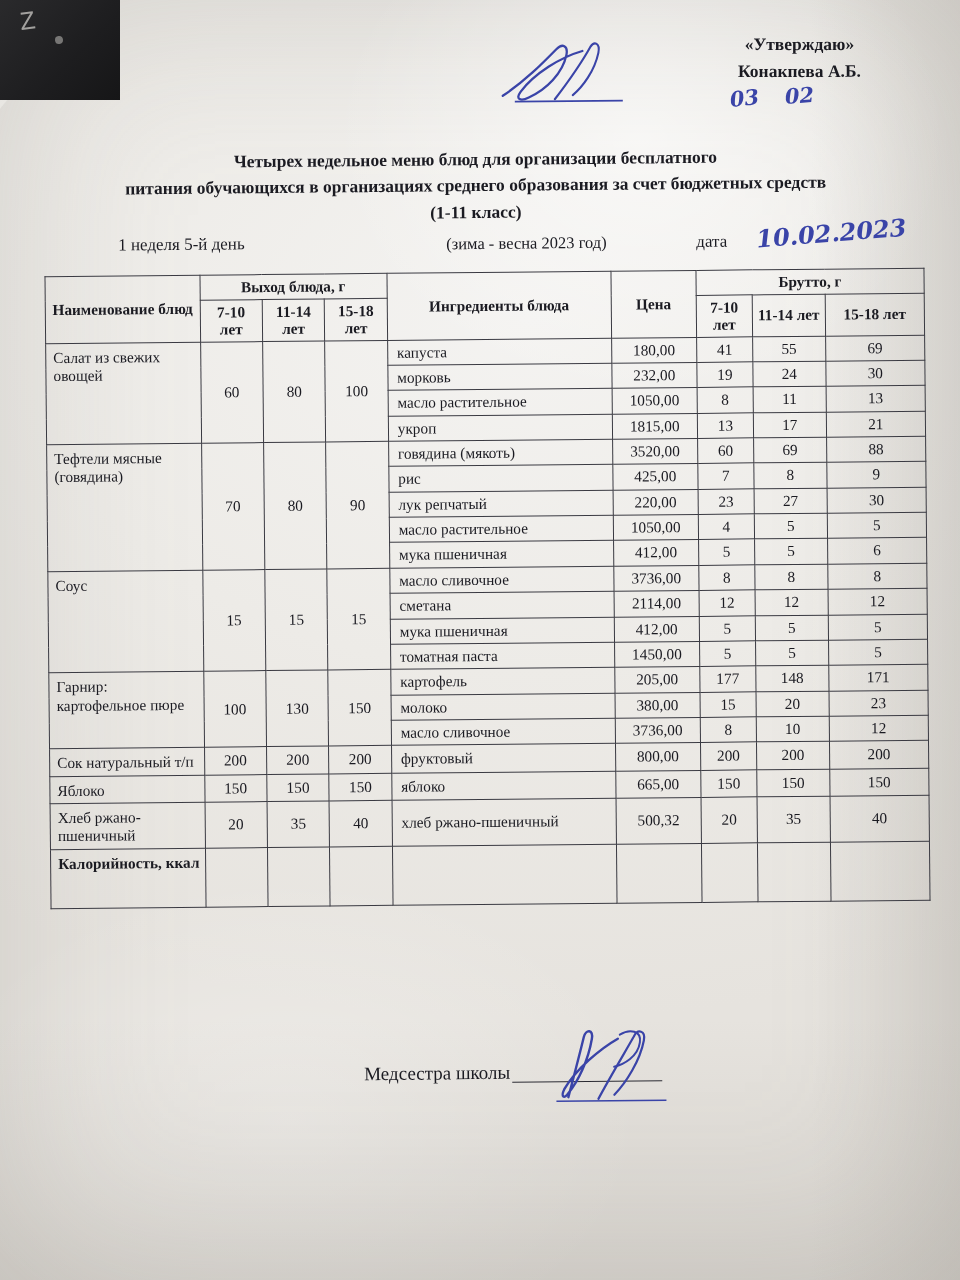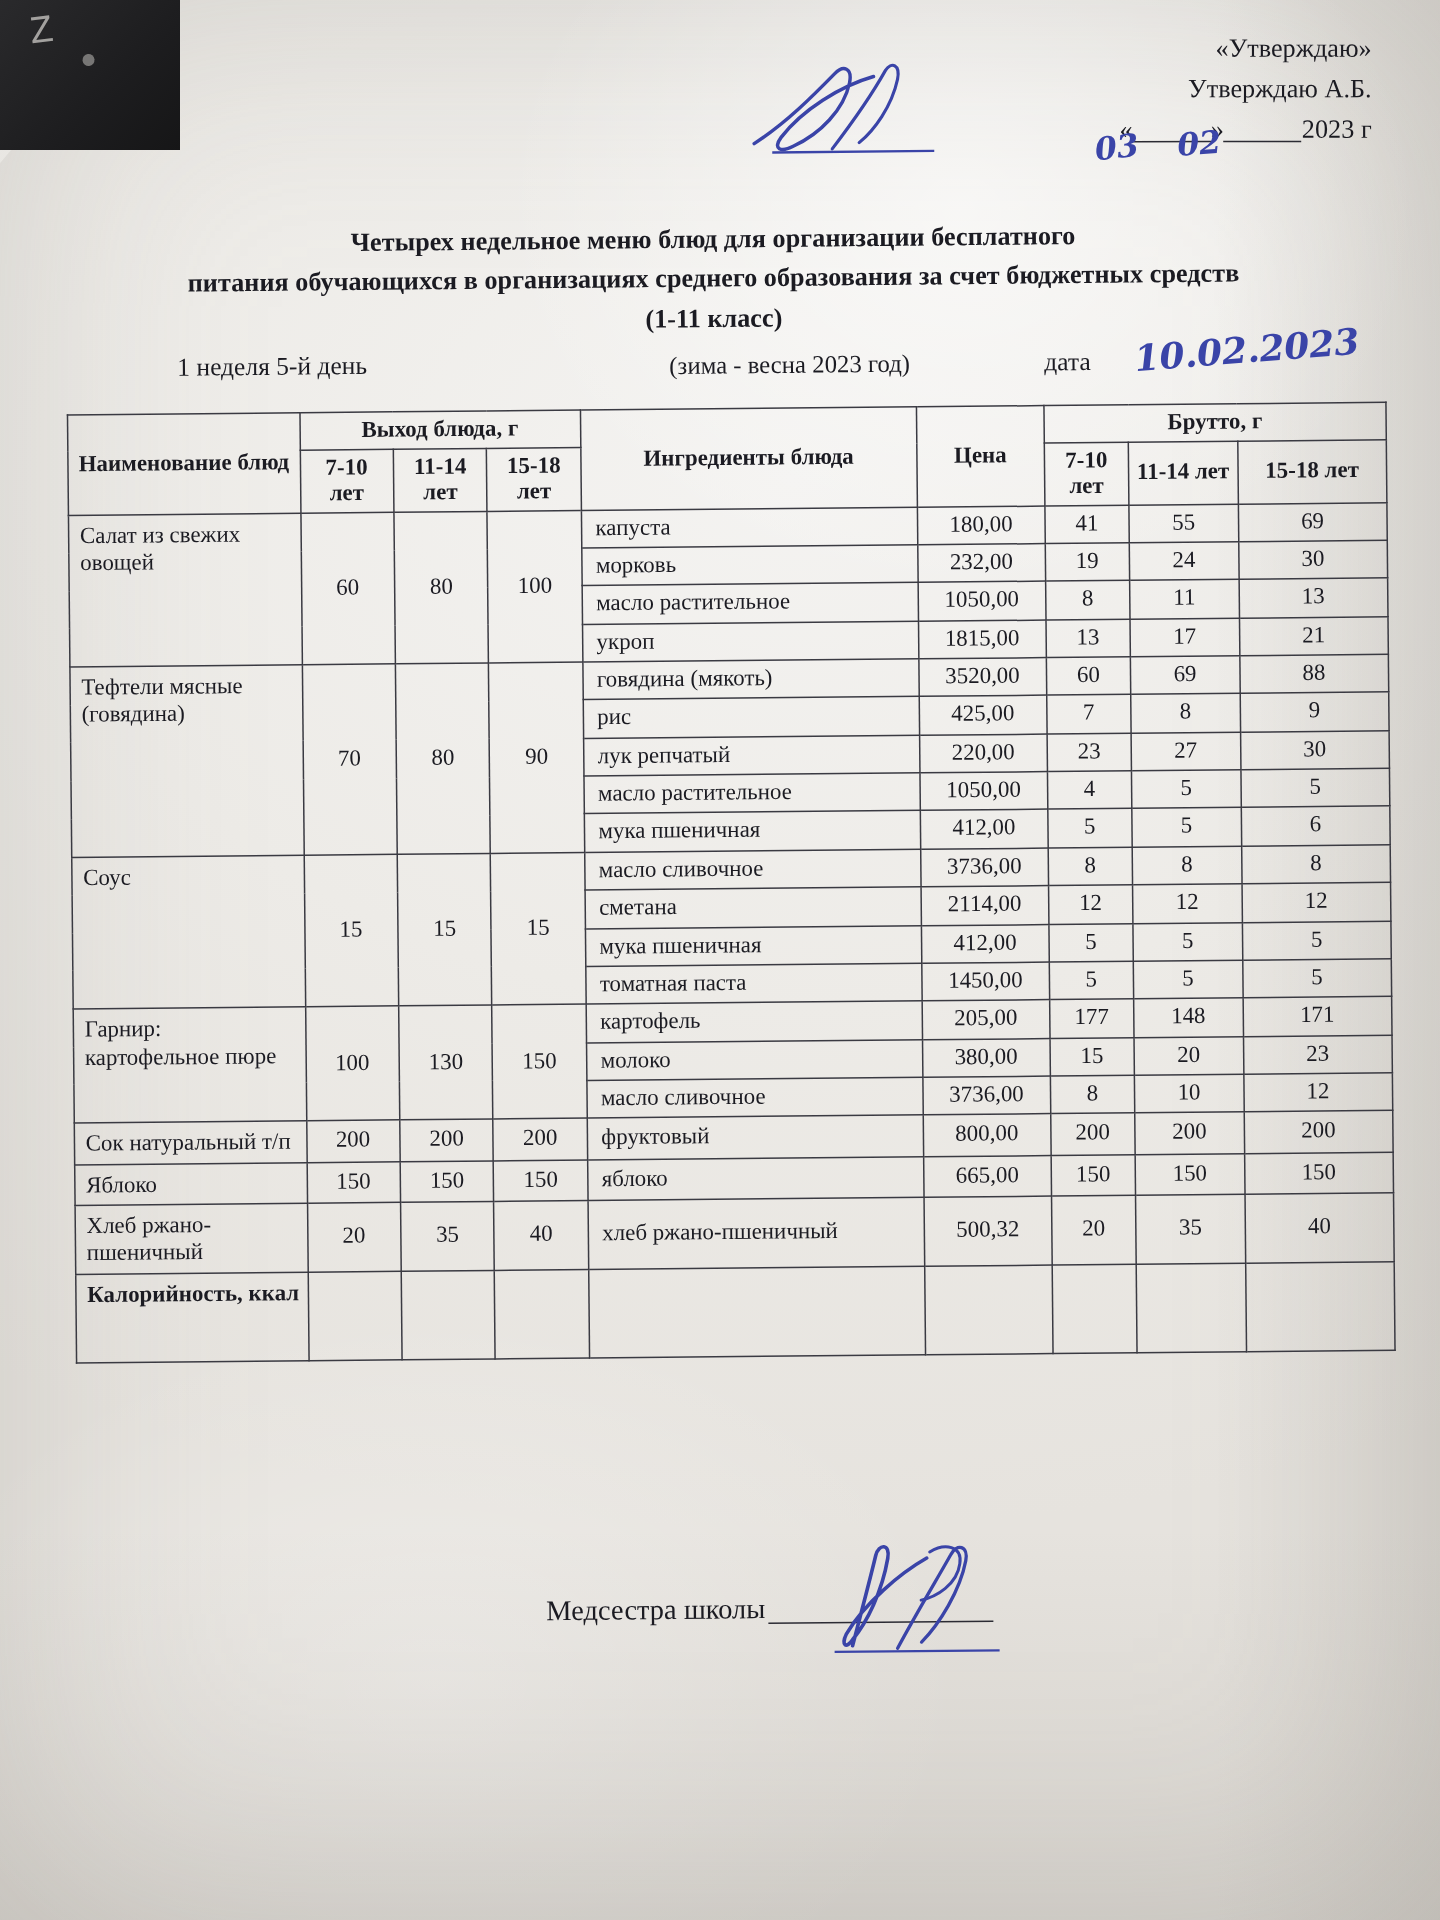--- a/index.html
+++ b/index.html
@@ -51,22 +51,22 @@
   
   #doc{
     position:absolute;left:0;top:0;width:960px;height:1280px;
     transform:rotate(-0.55deg);
     transform-origin:480px 640px;
     color:#1b1b22;
   }
 
   
   #approval{
-    position:absolute;left:690px;top:22px;width:230px;text-align:right;
-    font-size:17.5px;font-weight:normal;line-height:1.55;
+    position:absolute;left:690px;top:34px;width:230px;text-align:center;
+    font-size:17.5px;font-weight:bold;line-height:1.55;
     transform:rotate(0.5deg);
   }
   #approval .ln{white-space:nowrap;}
   .ul{display:inline-block;border-bottom:1.6px solid #2b2b33;min-width:52px;height:18px;vertical-align:-3px;}
 
   
   .hand{
     font-family:"DejaVu Serif", serif;color:#3a44a8;
     font-style:italic;font-weight:600;
   }
@@ -133,24 +133,21 @@
 
 <div id="desk-corner">
   <span id="key-z">Z</span>
   <span id="key-dot"></span>
 </div>
 
 <div id="doc">
 
   <div id="approval">
     <div class="ln">«Утверждаю»</div>
-    <div class="ln">Утверждаю А.Б.</div>
-    <div class="ln">
-      <span>«</span><span class="ul"></span><span>»</span><span class="ul"></span><span>2023 г</span>
-    </div>
+    <div class="ln">Конакпева А.Б.</div>
   </div>
 
   <svg id="sig-director" viewBox="0 0 230 80">
     <path d="M8 58 C 30 44, 48 26, 62 12 C 68 6, 74 8, 72 18 C 68 36, 52 52, 34 60 C 26 64, 20 62, 26 54 C 40 36, 66 20, 88 14" fill="none" stroke="#3a44a8" stroke-width="2.3" stroke-linecap="round"></path>
     <path d="M60 62 C 74 44, 88 24, 96 10 C 100 4, 106 6, 104 16 C 100 34, 88 50, 78 58" fill="none" stroke="#3a44a8" stroke-width="2.1" stroke-linecap="round"></path>
     <path d="M20 64 L 128 64" stroke="#3a44a8" stroke-width="1.6"></path>
   </svg>
   <span class="hand" id="hand-day">03</span>
   <span class="hand" id="hand-month">02</span>
 

